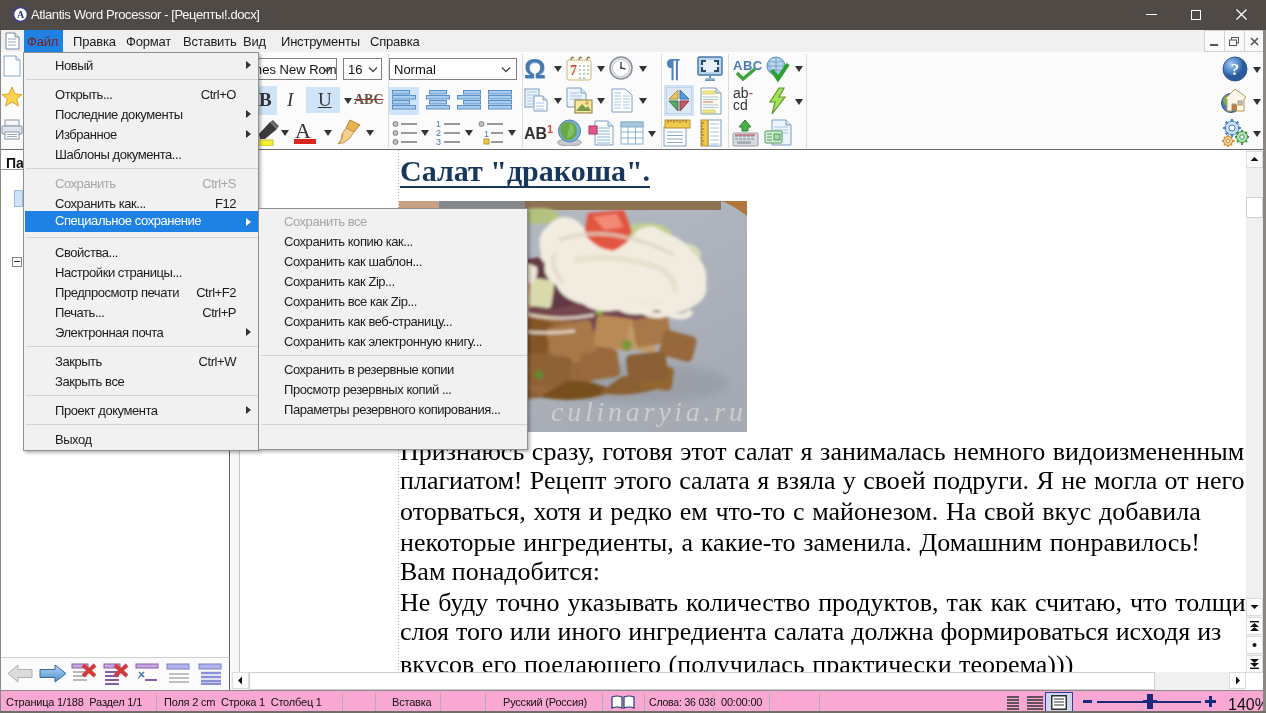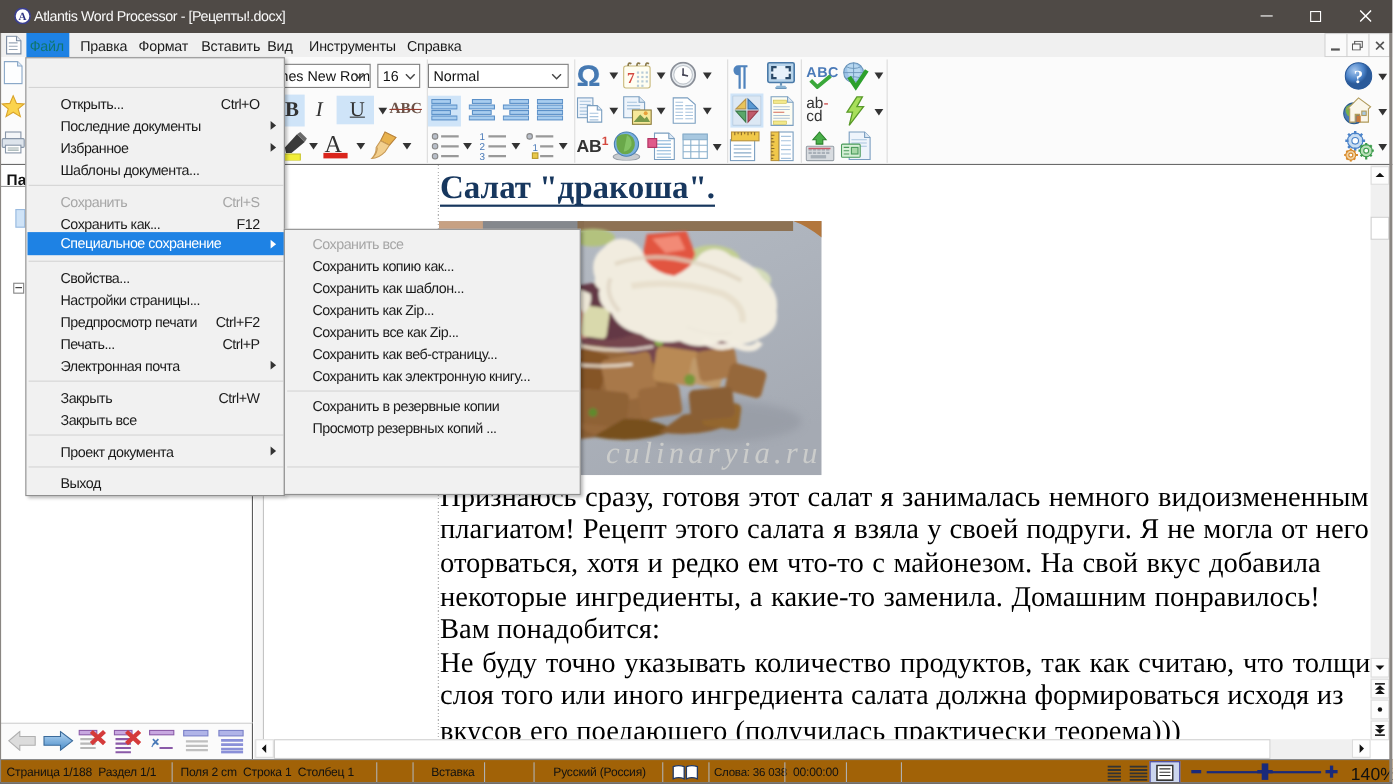--- a/index.html
+++ b/index.html
@@ -27,21 +27,21 @@
 #head{position:absolute;left:169px;top:5px;font-family:"Liberation Serif",serif;font-weight:bold;font-size:30px;color:#17375e;border-bottom:2.5px solid #17375e;line-height:31px;display:inline-block}
 .bl{position:absolute;left:169px;font-family:"Liberation Serif",serif;font-size:26px;color:#000;white-space:nowrap;line-height:30px}
 
 #vscroll{left:1246px;top:150px;width:17px;height:522px;background:#f0f0f0}
 .sbtn{position:absolute;left:0;width:17px;background:#fdfdfd;border:1px solid #dcdcdc}
 #vthumb{position:absolute;left:0;top:47px;width:17px;height:21px;background:#fff;border:1px solid #d0d0d0}
 #blbar{left:0;top:657px;width:230px;height:33px;background:#fbfbfb;border-right:1px solid #5c5c5c;border-top:1px solid #cfcfcf}
 #hscroll{left:231px;top:672px;width:1015px;height:18px;background:#f0f0f0}
 #hthumb{position:absolute;left:18px;top:0;width:906px;height:18px;background:#fff;border:1px solid #d0d0d0}
 
-#status{left:0;top:690px;width:1266px;height:21px;background:#a16207;border-top:1px solid #8a8a8a;font-size:11px;letter-spacing:-0.2px;color:#111}
+#status{left:0;top:690px;width:1266px;height:21px;background:#f9a8d4;border-top:1px solid #8a8a8a;font-size:11px;letter-spacing:-0.2px;color:#111}
 #status .st{position:absolute;top:5px;white-space:nowrap}
 .ssep{position:absolute;top:2px;width:1px;height:19px;background:#b0b0b0}
 
 #rborder{left:1263px;top:30px;width:3px;height:683px;background:#8a8682}
 #bborder{left:0;top:711px;width:1266px;height:2px;background:#716d69}
 #lborder{left:0;top:30px;width:1px;height:683px;background:#8a8682}
 
 .menu{position:absolute;background:#f1f1f1;border:1px solid #909090;box-shadow:2px 2px 3px rgba(0,0,0,.28);font-size:13px;letter-spacing:-0.45px;color:#1b1b1b}
 .mi{position:absolute;left:1px;height:20px;width:234px}
 .mi .lb{position:absolute;left:30px;top:3px}
@@ -65,21 +65,21 @@
         <path d="M0.5 0.5 L10.5 10.5 M10.5 0.5 L0.5 10.5" stroke="#fff" stroke-width="1.3"></path>
       </svg>
   </div>
   <div class="abs" id="menubar">
     <svg class="abs" style="left:5px;top:2px" width="15" height="18" viewBox="0 0 15 18">
         <path d="M1 1 h9 l4 4 v12 h-13 z" fill="#fff" stroke="#7a8aa0"></path>
         <path d="M10 1 v4 h4" fill="#e8eef6" stroke="#7a8aa0"></path>
         <path d="M3 7h8M3 10h8M3 13h8" stroke="#9aa8b8" stroke-width="1"></path>
       </svg>
     <div class="abs" id="mhl"></div>
-    <div class="mitem" style="left:27px;color:#0f766e">Файл</div>
+    <div class="mitem" style="left:27px;color:#7f1d1d">Файл</div>
     <div class="mitem" style="left:73px">Правка</div>
     <div class="mitem" style="left:126px">Формат</div>
     <div class="mitem" style="left:183px">Вставить</div>
     <div class="mitem" style="left:243px">Вид</div>
     <div class="mitem" style="left:281px">Инструменты</div>
     <div class="mitem" style="left:370px">Справка</div>
     <div class="abs" style="left:1204px;top:0;width:60px;height:22px;background:#fafafa;border:1px solid #d0d0d0"></div>
     <div class="abs" style="left:1224px;top:0;width:1px;height:22px;background:#d0d0d0"></div>
     <div class="abs" style="left:1244px;top:0;width:1px;height:22px;background:#d0d0d0"></div>
     <div class="abs" style="left:1210px;top:14px;width:8px;height:2px;background:#555"></div>
@@ -612,20 +612,24 @@
     <div class="abs" style="left:1143px;top:9px;width:14px;height:3px;background:#1a2a7a"></div>
     <div class="abs" style="left:1147px;top:3px;width:6px;height:15px;background:#1a2a7a"></div>
     <div class="abs" style="left:1205px;top:9px;width:11px;height:3px;background:#1a2a7a"></div>
     <div class="abs" style="left:1209px;top:5px;width:3px;height:11px;background:#1a2a7a"></div>
     <div class="st" style="left:1228px;font-size:16px;letter-spacing:0">140%</div>
   </div>
   <div class="abs" id="rborder"></div>
   <div class="abs" id="lborder"></div>
   <div class="abs" id="bborder"></div>
   <div class="menu" id="fmenu" style="left:23px;top:52px;width:236px;height:399px">
+    <div class="mi" style="top:2px">
+        <span class="lb">Новый</span>
+        <span class="mar"></span>
+      </div>
     <div class="msep" style="top:26px"></div>
     <div class="mi" style="top:31px">
         <span class="lb">Открыть...</span>
         <span class="sc">Ctrl+O</span>
       </div>
     <div class="mi" style="top:51px">
         <span class="lb">Последние документы</span>
         <span class="mar"></span>
       </div>
     <div class="mi" style="top:71px">
@@ -707,15 +711,18 @@
     <div class="mi s" style="top:122px">
         <span class="lb">Сохранить как электронную книгу...</span>
       </div>
     <div class="msep" style="top:146px;width:266px"></div>
     <div class="mi s" style="top:150px">
         <span class="lb">Сохранить в резервные копии</span>
       </div>
     <div class="mi s" style="top:170px">
         <span class="lb">Просмотр резервных копий ...</span>
       </div>
+    <div class="mi s" style="top:190px">
+        <span class="lb">Параметры резервного копирования...</span>
+      </div>
     <div class="msep" style="top:215px;width:266px"></div>
   </div>
 </div>
 
 </body></html>

